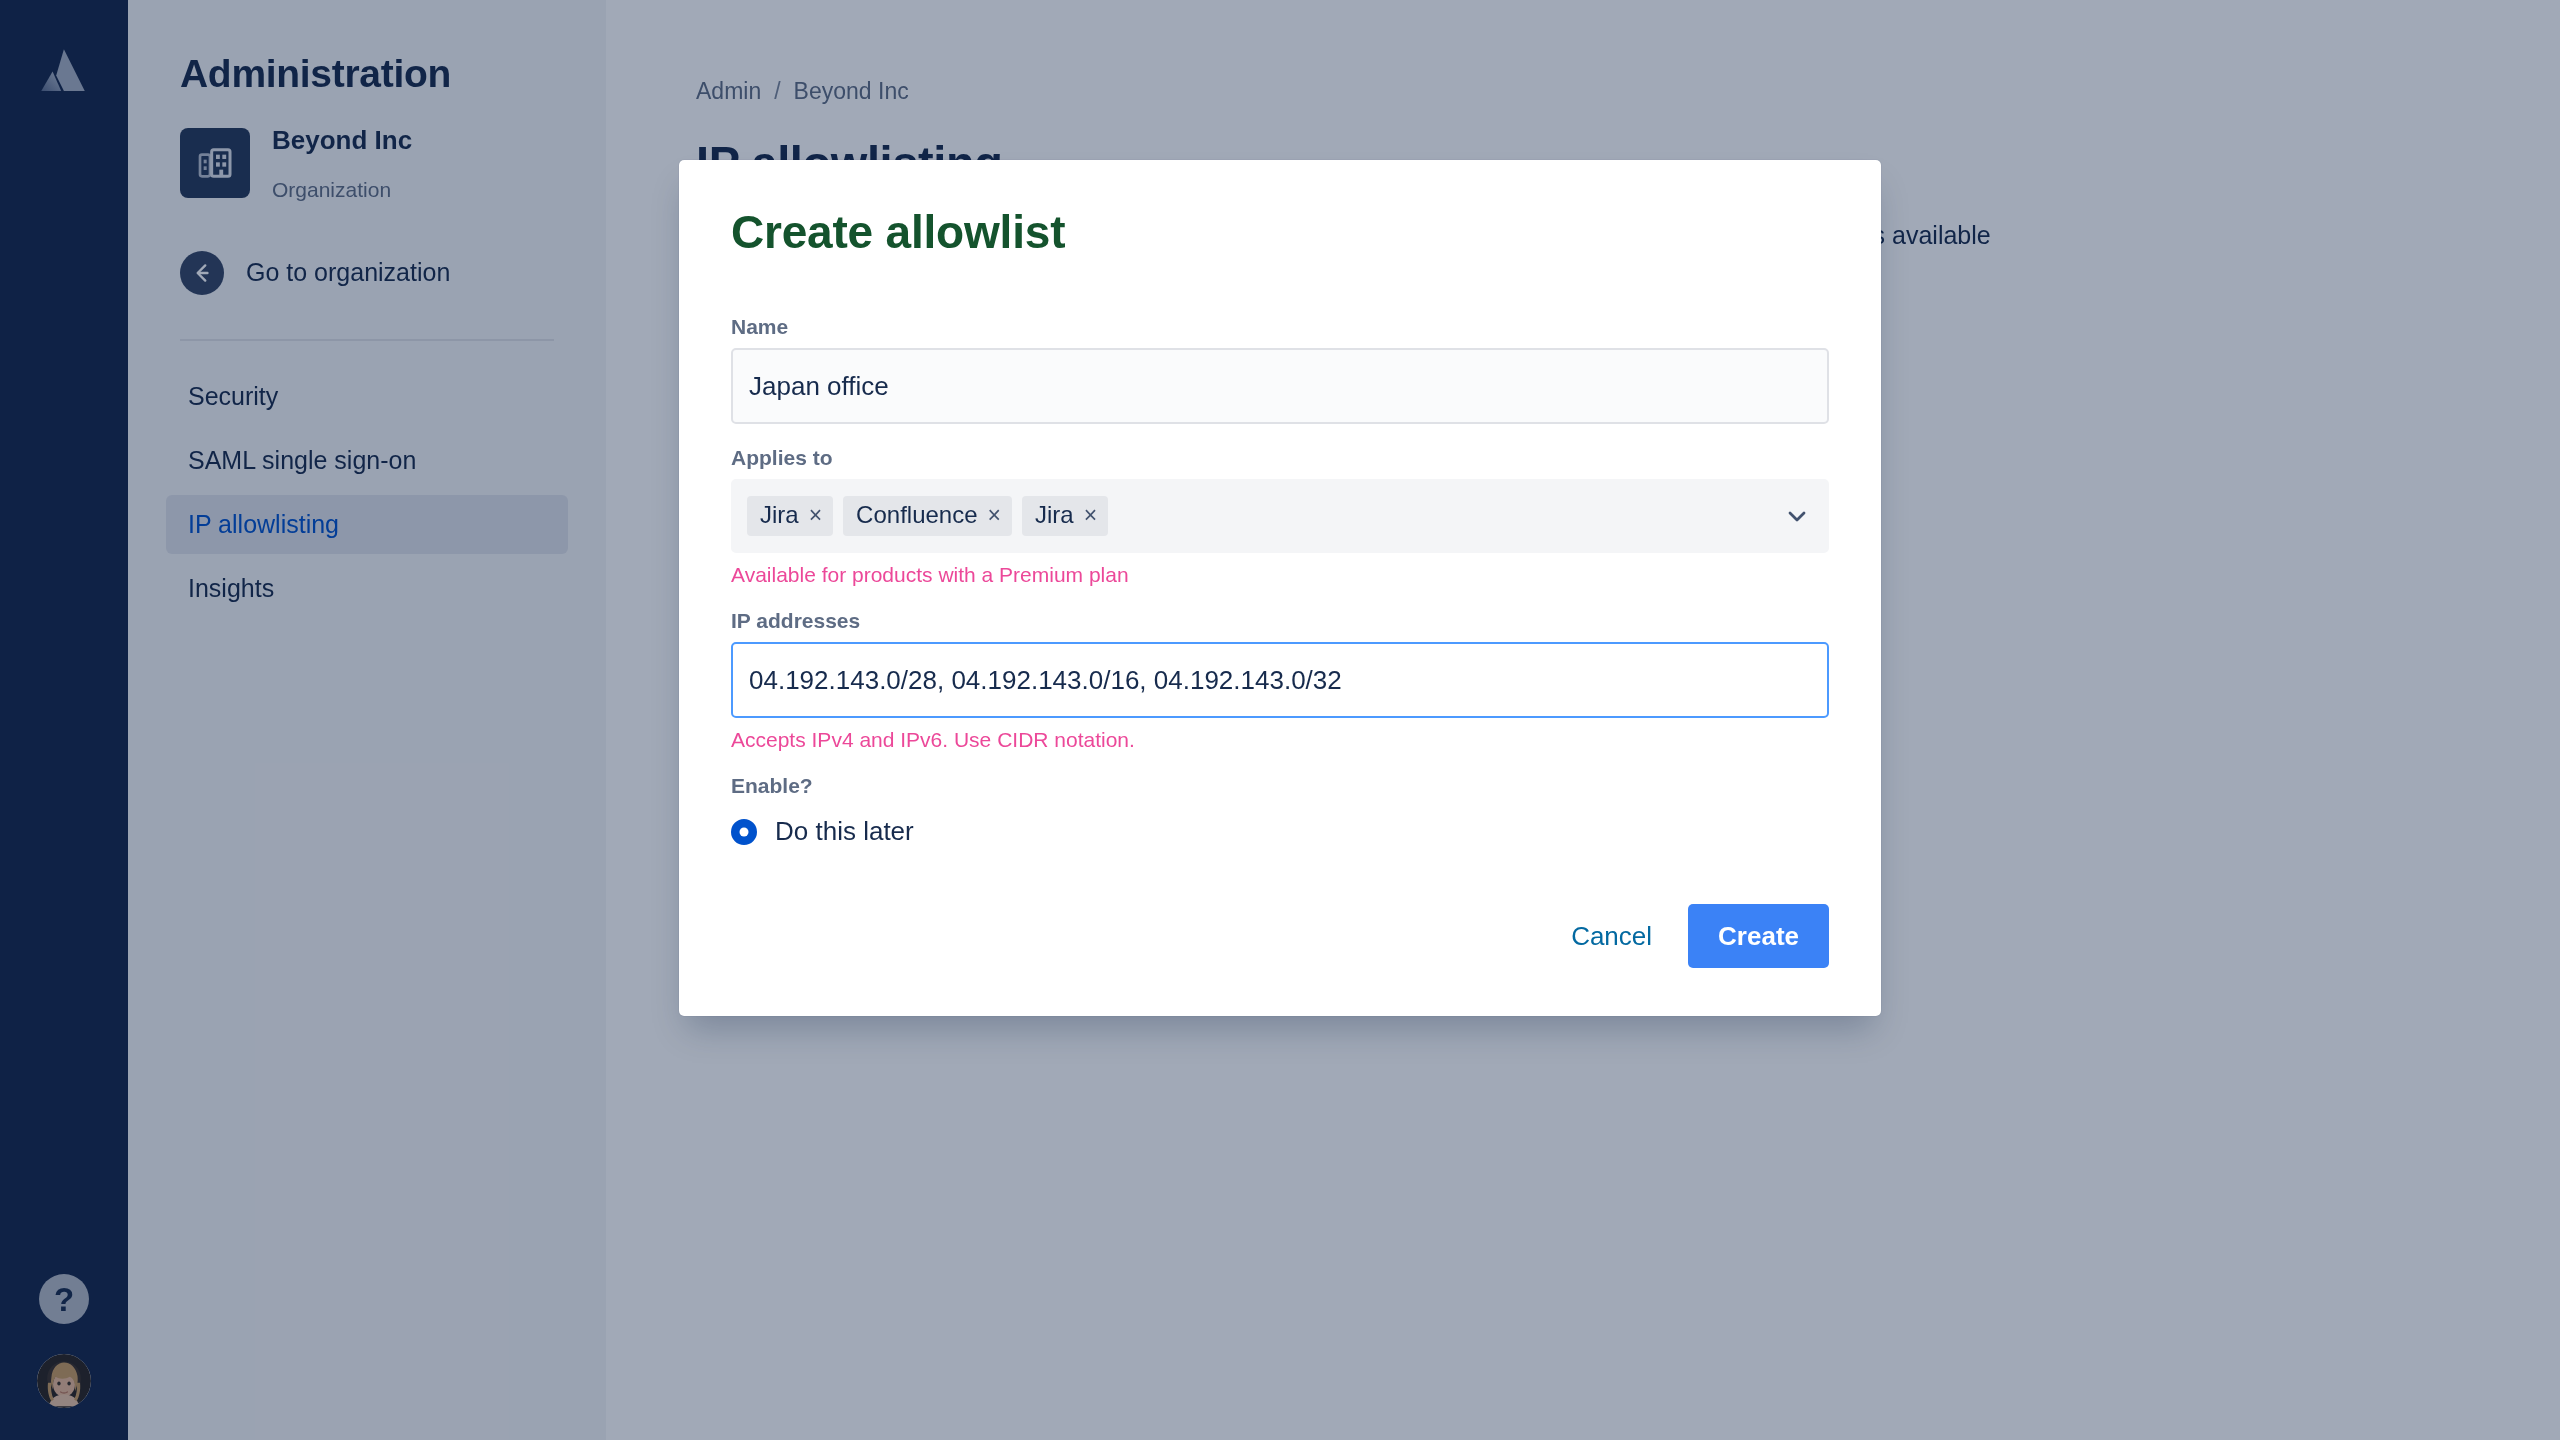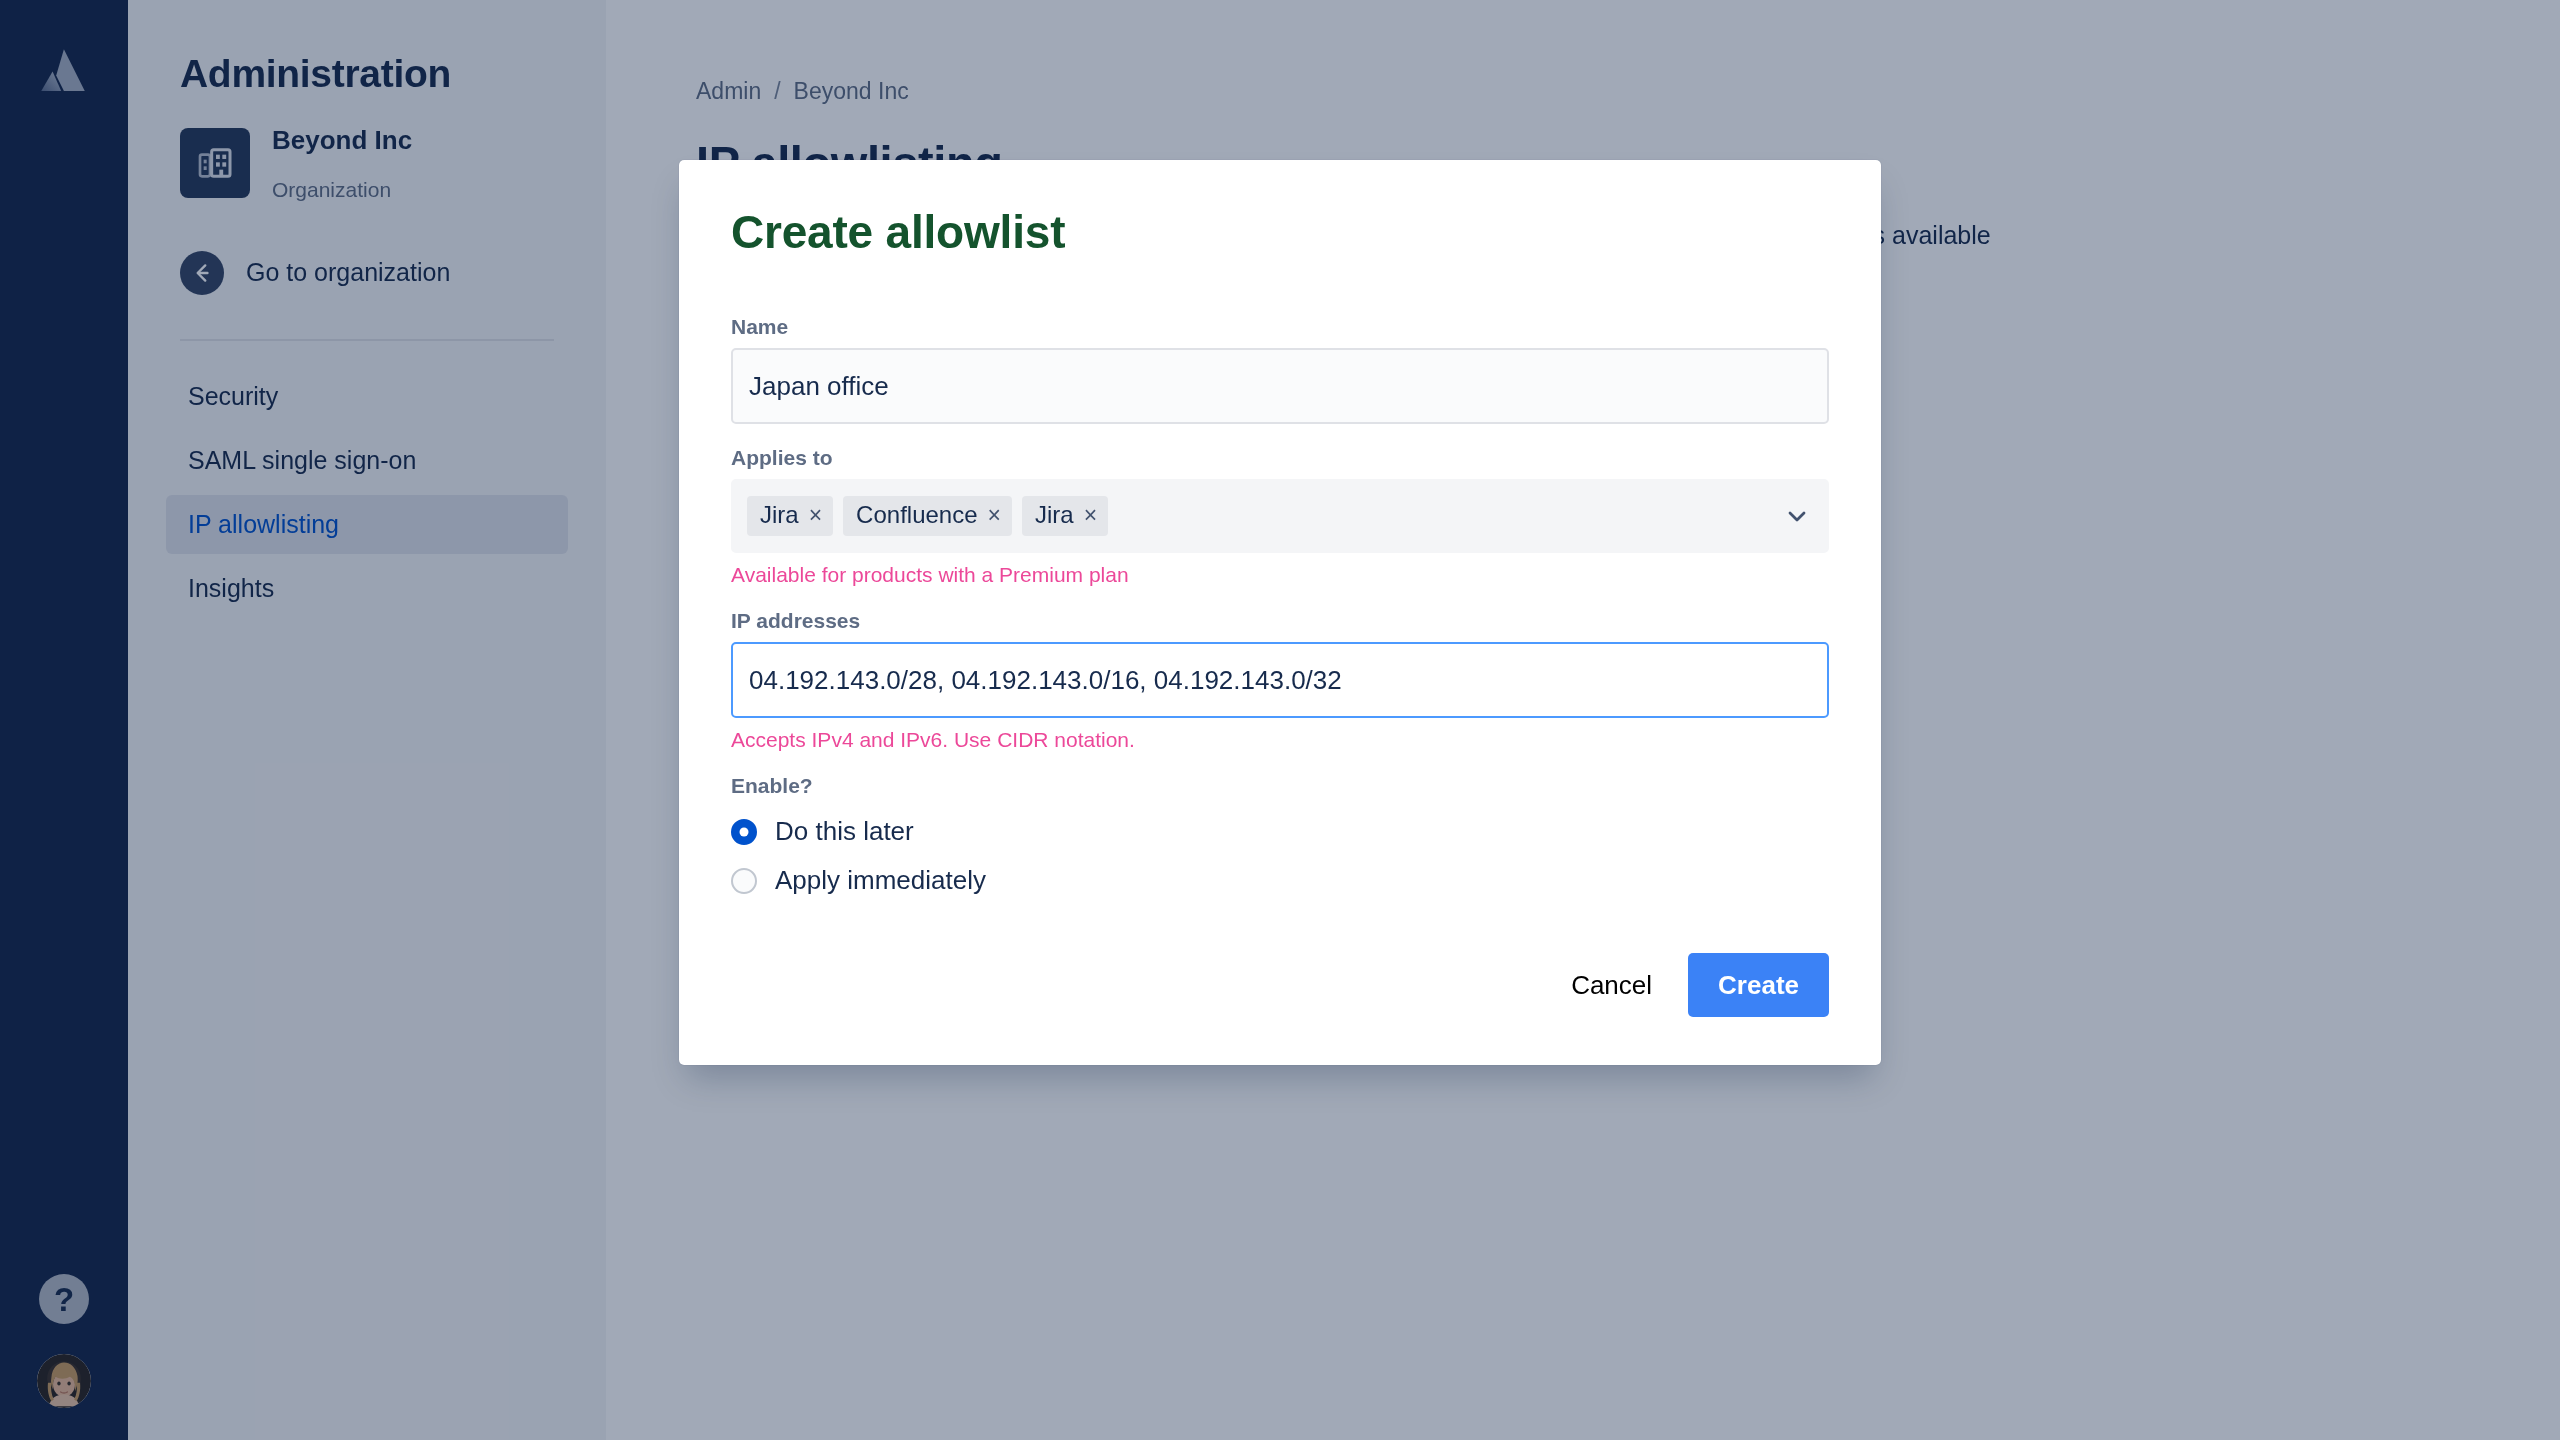--- a/index.html
+++ b/index.html
@@ -370,21 +370,21 @@
   .btn {
     font-family: "Liberation Sans", sans-serif;
     font-size: 26px;
     border: none;
     border-radius: 5px;
     cursor: pointer;
     line-height: 1;
   }
   .btn-subtle {
     background: transparent;
-    color: #000000;
+    color: #0369a1;
     padding: 18px 22px;
   }
   .btn-primary {
     background: #3b82f6;
     color: #ffffff;
     font-weight: 700;
     padding: 19px 30px;
   }
 </style>
 </head>
@@ -529,24 +529,20 @@
       <div class="helper-text">Accepts IPv4 and IPv6. Use CIDR notation.</div>
     </div>
 
     <div class="field-block">
       <div class="field-label">Enable?</div>
       <div class="radio-group">
         <div class="radio-row">
           <span class="radio checked"></span>
           <span class="radio-label">Do this later</span>
         </div>
-        <div class="radio-row">
-          <span class="radio"></span>
-          <span class="radio-label">Apply immediately</span>
-        </div>
       </div>
     </div>
 
     <div class="modal-footer">
       <button class="btn btn-subtle">Cancel</button>
       <button class="btn btn-primary">Create</button>
     </div>
 
   </div>
 </div>

